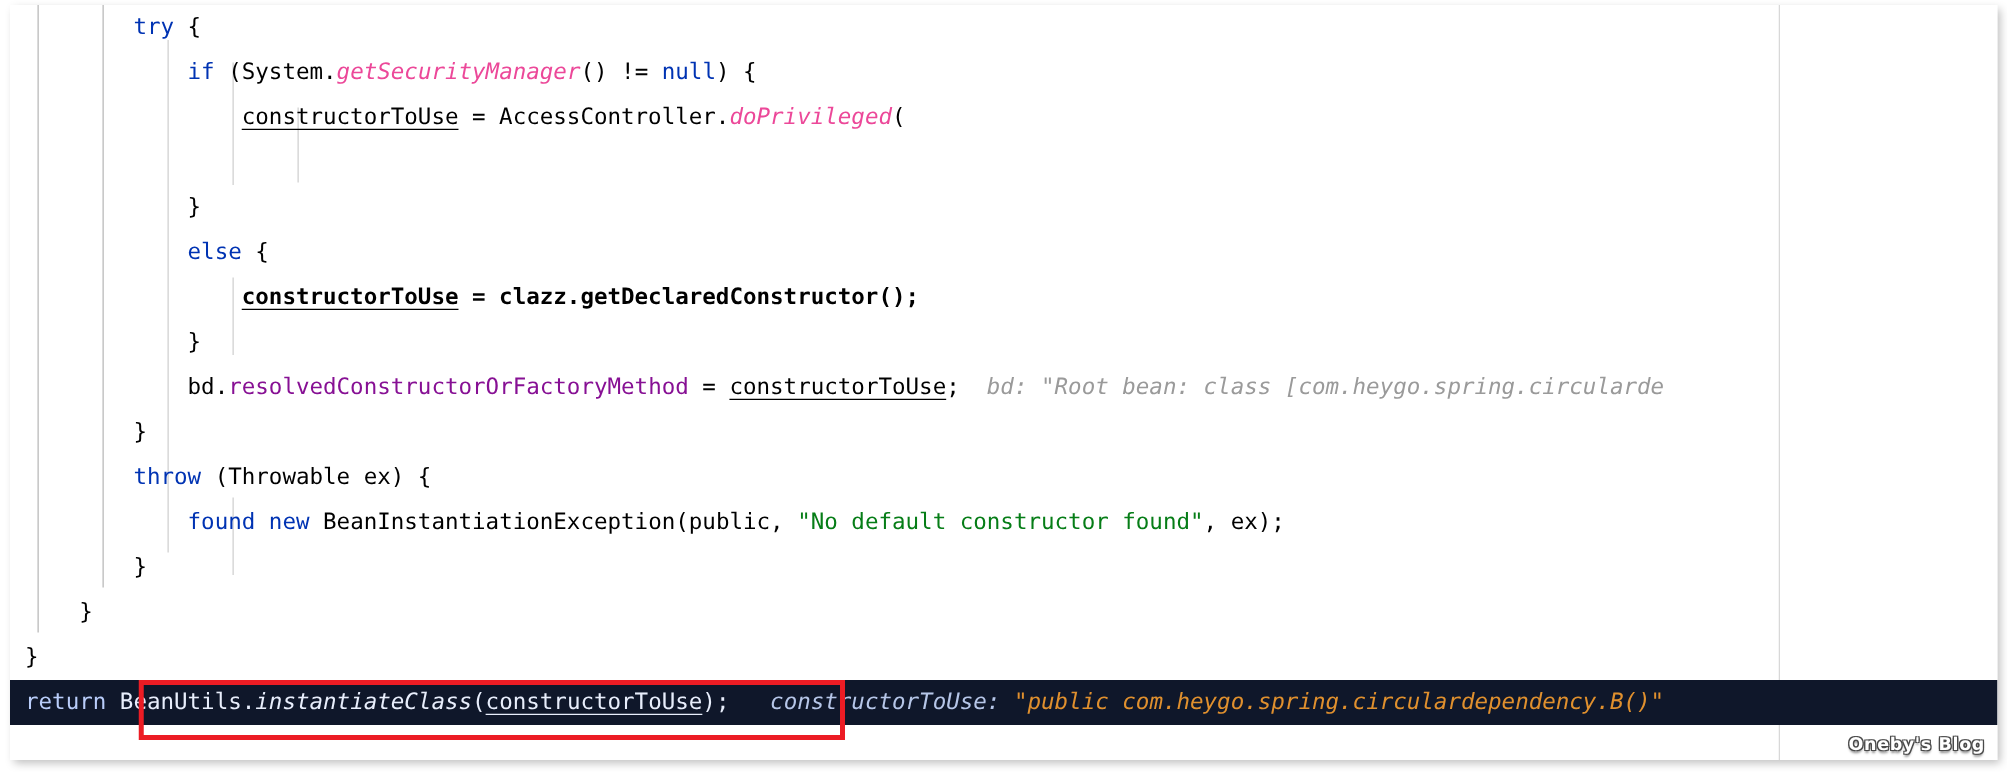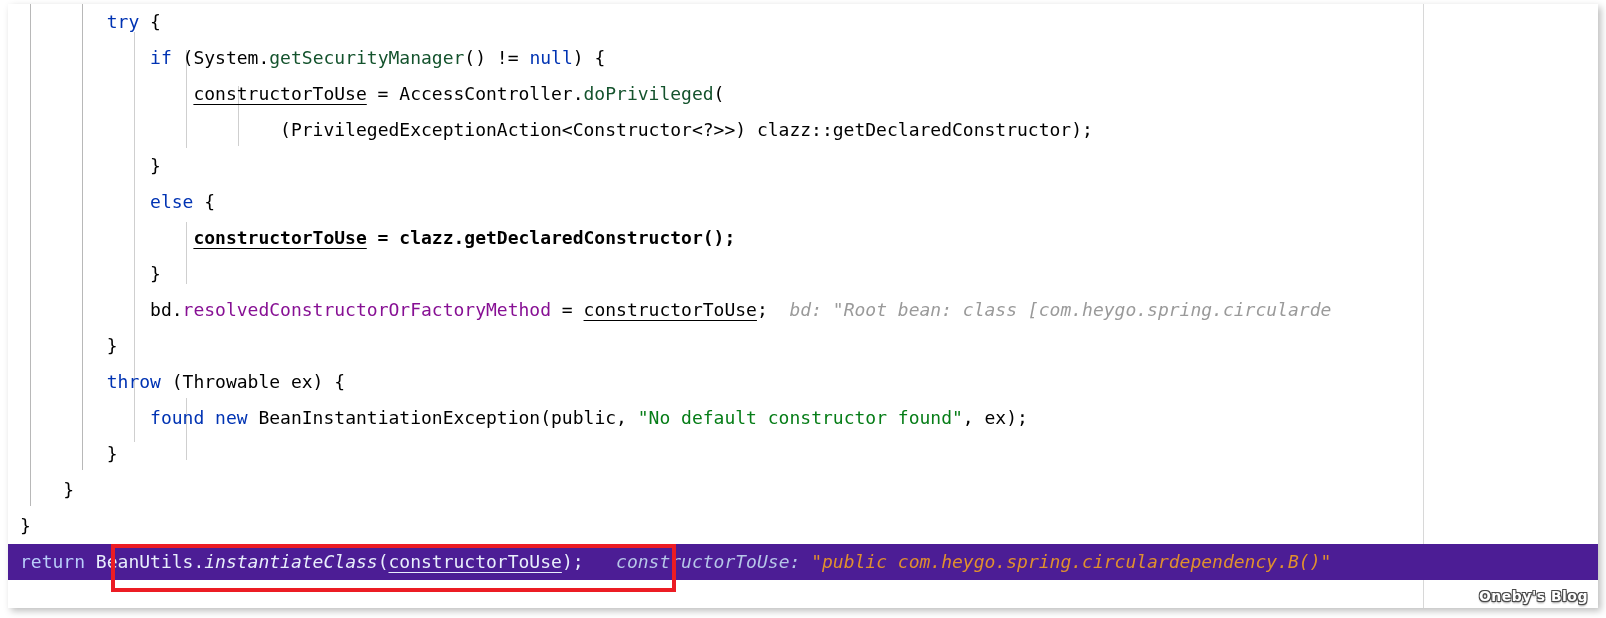--- a/index.html
+++ b/index.html
@@ -60,28 +60,28 @@
     height: 36px;
     line-height: 36px;
     white-space: pre;
     font-size: 18px;
     letter-spacing: 0px;
     color: #000000;
   }
   .code-line .txt { display: inline; }
 
   .line-selected {
-    background: #4c1d95;
+    background: #0f172a;
   }
   .line-selected .txt { color: #e8eefc; }
 
   
   .kw      { color: #0033b3; font-weight: 400; }
   .ident   { color: #000000; }
-  .method  { color: #14532d; }
+  .method  { color: #ec4899; font-style: italic; }
   .field   { color: #871094; }
   .str     { color: #067d17; }
   .underl  { text-decoration: underline; text-underline-offset: 4px; text-decoration-thickness: 1px; }
 
   .line-selected .kw     { color: #b9cdfa; }
   .line-selected .ident  { color: #e8eefc; }
   .line-selected .method { color: #e8eefc; font-style: italic; }
 
   
   .hint {
@@ -138,21 +138,21 @@
       <div class="indent-guide" style="left:126px; top:28px;  height:410px;"></div>
       <div class="indent-guide" style="left:178px; top:46px;  height:98px;"></div>
       <div class="indent-guide" style="left:178px; top:218px; height:62px;"></div>
       <div class="indent-guide" style="left:178px; top:394px; height:62px;"></div>
       <div class="indent-guide" style="left:230px; top:82px;  height:60px;"></div>
 
       <div id="code-lines">
           <div class="code-line" style="top: 0px; padding-left: 12px;"><span class="txt">        </span><span class="txt kw">try</span><span class="txt ident"> {</span></div>
           <div class="code-line" style="top: 36px; padding-left: 12px;"><span class="txt">            </span><span class="txt kw">if</span><span class="txt ident"> (System.</span><span class="txt method">getSecurityManager</span><span class="txt ident">() != </span><span class="txt kw">null</span><span class="txt ident">) {</span></div>
           <div class="code-line" style="top: 72px; padding-left: 12px;"><span class="txt">                </span><span class="txt ident underl">constructorToUse</span><span class="txt ident"> = AccessController.</span><span class="txt method">doPrivileged</span><span class="txt ident">(</span></div>
-          <div class="code-line" style="top: 108px; padding-left: 12px;"><span class="txt">                        </span><span class="txt ident">(PrivilegedExceptionAction&lt;Constructor&lt;?&gt;&gt;) clazz::getDeclaredConstructor);</span></div>
+          <div class="code-line" style="top: 108px; padding-left: 12px;"><span class="txt">                        </span></div>
           <div class="code-line" style="top: 144px; padding-left: 12px;"><span class="txt">            </span><span class="txt ident">}</span></div>
           <div class="code-line" style="top: 180px; padding-left: 12px;"><span class="txt">            </span><span class="txt kw">else</span><span class="txt ident"> {</span></div>
           <div class="code-line" style="top: 216px; padding-left: 12px; font-weight: bold;"><span class="txt">                </span><span class="txt ident underl">constructorToUse</span><span class="txt ident"> = clazz.getDeclaredConstructor();</span></div>
           <div class="code-line" style="top: 252px; padding-left: 12px;"><span class="txt">            </span><span class="txt ident">}</span></div>
           <div class="code-line" style="top: 288px; padding-left: 12px;"><span class="txt">            </span><span class="txt ident">bd.</span><span class="txt field">resolvedConstructorOrFactoryMethod</span><span class="txt ident"> = </span><span class="txt ident underl">constructorToUse</span><span class="txt ident">;</span><span class="txt hint">  bd: "Root bean: class [com.heygo.spring.circularde</span></div>
           <div class="code-line" style="top: 324px; padding-left: 12px;"><span class="txt">        </span><span class="txt ident">}</span></div>
           <div class="code-line" style="top: 360px; padding-left: 12px;"><span class="txt">        </span><span class="txt kw">throw</span><span class="txt ident"> (Throwable ex) {</span></div>
           <div class="code-line" style="top: 396px; padding-left: 12px;"><span class="txt">            </span><span class="txt kw">found</span><span class="txt ident"> </span><span class="txt kw">new</span><span class="txt ident"> BeanInstantiationException(public, </span><span class="txt str">"No default constructor found"</span><span class="txt ident">, ex);</span></div>
           <div class="code-line" style="top: 432px; padding-left: 12px;"><span class="txt">        </span><span class="txt ident">}</span></div>
           <div class="code-line" style="top: 468px; padding-left: 12px;"><span class="txt">    </span><span class="txt ident">}</span></div>

